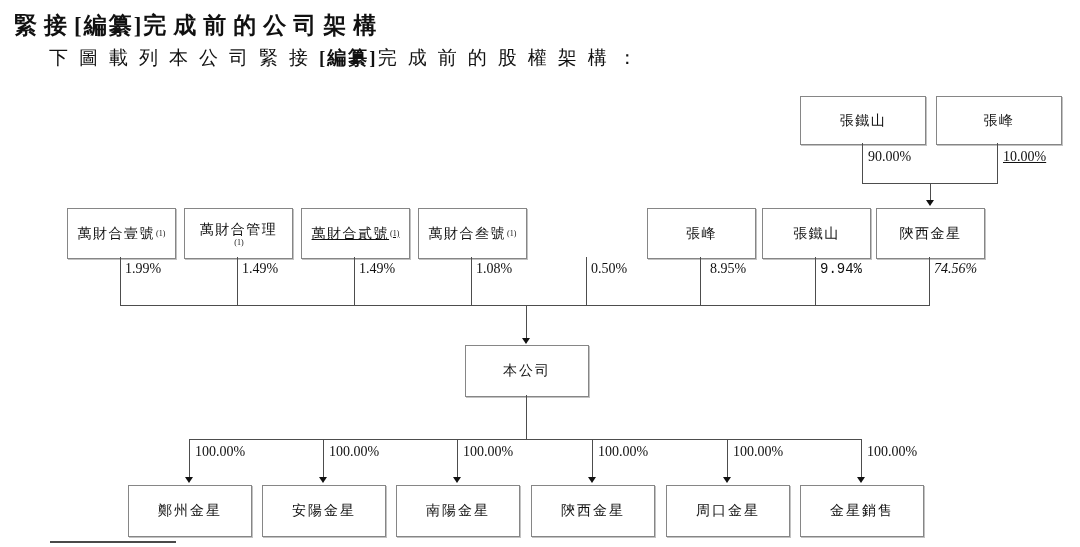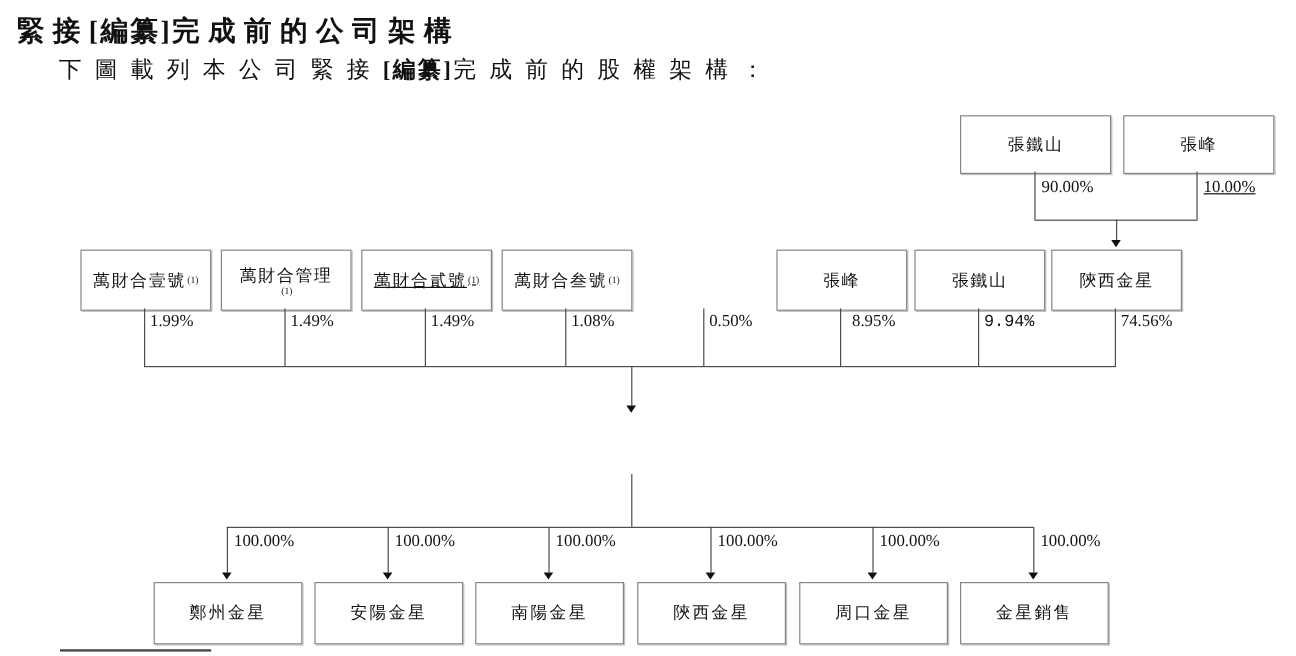--- a/index.html
+++ b/index.html
@@ -92,24 +92,27 @@
   <div class="vline" style="left:929px; top:257px; height:48px;"></div>
   <div class="hline" style="left:120px; top:305px; width:810px;"></div>
 
   <span class="pct" style="left:125px; top:261px;">1.99%</span>
   <span class="pct" style="left:242px; top:261px;">1.49%</span>
   <span class="pct" style="left:359px; top:261px;">1.49%</span>
   <span class="pct" style="left:476px; top:261px;">1.08%</span>
   <span class="pct" style="left:591px; top:261px;">0.50%</span>
   <span class="pct" style="left:710px; top:261px;">8.95%</span>
   <span class="pct" style="left:820px; top:261px;font-family:Liberation Mono, monospace;">9.94%</span>
-  <span class="pct" style="left:934px; top:261px;">74.56%</span>
+  <span class="pct" style="left:934px; top:261px;font-style:italic;">74.56%</span>
 
   <div class="vline" style="left:526px; top:305px; height:34px;"></div>
   <div class="arrow-down" style="left:522px; top:338px;"></div>
+  <div class="node" style="left:465px; top:345px; width:122px; height:50px; letter-spacing:2px;">
+      <span>本公司</span>
+    </div>
 
   <div class="vline" style="left:526px; top:395px; height:44px;"></div>
   <div class="hline" style="left:189px; top:439px; width:672px;"></div>
 
   <div class="vline" style="left:189px; top:439px; height:38px;"></div>
   <div class="vline" style="left:323px; top:439px; height:38px;"></div>
   <div class="vline" style="left:457px; top:439px; height:38px;"></div>
   <div class="vline" style="left:592px; top:439px; height:38px;"></div>
   <div class="vline" style="left:727px; top:439px; height:38px;"></div>
   <div class="vline" style="left:861px; top:439px; height:38px;"></div>

